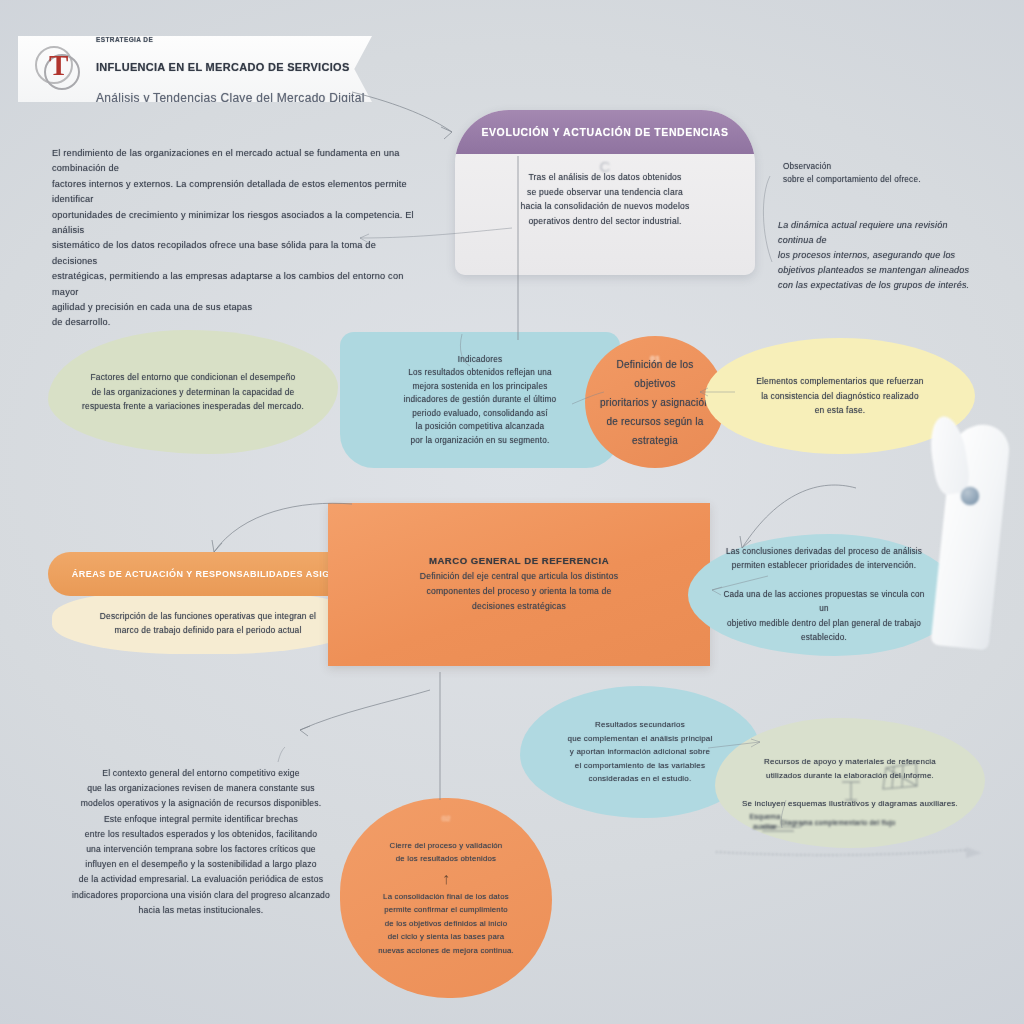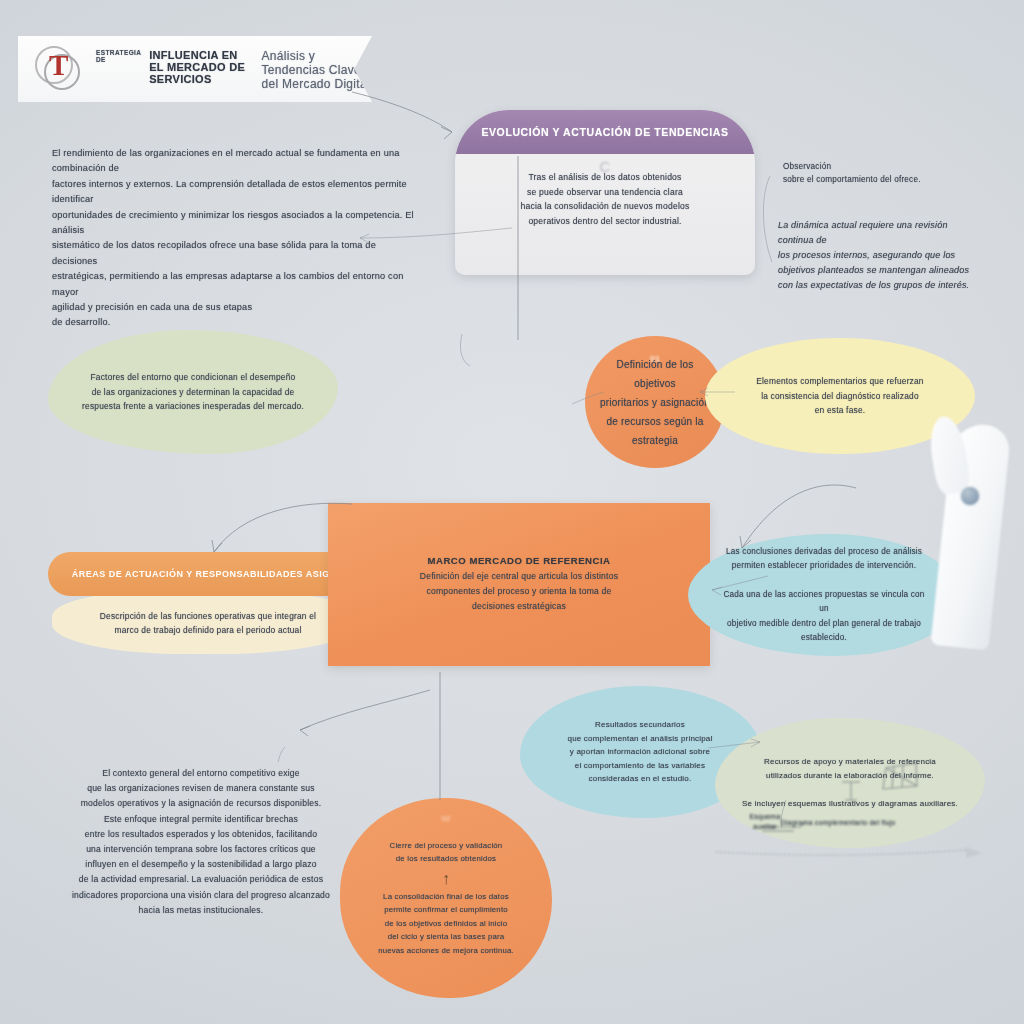--- a/index.html
+++ b/index.html
@@ -31,21 +31,21 @@
     display:flex;align-items:center;gap:10px;padding-left:14px;
   }
   .logo-wrap{position:relative;width:54px;height:54px;flex:none;filter:blur(.3px);}
   .logo-wrap .ring{position:absolute;border:2px solid #b9b9bb;border-radius:50%;}
   .logo-wrap .r1{left:3px;top:4px;width:34px;height:34px;}
   .logo-wrap .r2{left:12px;top:12px;width:32px;height:32px;border-color:#a9a9ad;}
   .logo-t{
     position:absolute;left:17px;top:7px;font-family:"Liberation Serif",serif;
     font-size:29px;font-weight:700;color:#b1352e;filter:blur(.4px);
   }
-  .hdr-lines{display:flex;flex-direction:row;gap:8px;padding-top:2px;}
+  .hdr-lines{display:flex;flex-direction:column;gap:18px;padding-top:2px;}
   .hdr-kicker{font-size:6.5px;font-weight:700;color:#46505e;filter:blur(.6px);letter-spacing:.4px;}
   .hdr-title{font-size:11px;font-weight:800;color:#333a46;filter:blur(.5px);letter-spacing:.3px;}
   .hdr-sub{font-size:12px;color:#5e6676;filter:blur(.7px);letter-spacing:.3px;}
 
   
   .para{position:absolute;}
   #para-intro{left:52px;top:146px;width:370px;font-size:9.2px;line-height:15.4px;text-align:left;}
   #para-right-a{left:783px;top:160px;width:200px;font-size:8.2px;line-height:13px;text-align:left;}
   #para-right-b{left:778px;top:218px;width:200px;font-size:9px;line-height:15px;text-align:left;font-style:italic;}
   #para-bottom-left{left:56px;top:766px;width:290px;font-size:8.6px;line-height:15.2px;text-align:center;}
@@ -273,20 +273,29 @@
 hacia la consolidación de nuevos modelos
 operativos dentro del sector industrial.</div>
   </div>
 
   <div class="blob" id="blob-sage-left">
     <div class="inner txt">Factores del entorno que condicionan el desempeño
 de las organizaciones y determinan la capacidad de
 respuesta frente a variaciones inesperadas del mercado.</div>
   </div>
 
+  <div class="blob" id="rect-teal">
+    <div class="inner txt">Indicadores
+Los resultados obtenidos reflejan una
+mejora sostenida en los principales
+indicadores de gestión durante el último
+periodo evaluado, consolidando así
+la posición competitiva alcanzada
+por la organización en su segmento.</div>
+  </div>
 
   <div class="blob" id="circle-orange-mid">
     <div class="badge">01</div>
     <div class="inner txt">Definición de los objetivos
 prioritarios y asignación
 de recursos según la
 estrategia</div>
   </div>
 
   <div class="blob" id="blob-yellow">
@@ -296,21 +305,21 @@
   </div>
 
   <div class="banner-left">
     <div class="tail txt">Descripción de las funciones operativas que integran el
 marco de trabajo definido para el periodo actual</div>
     <div class="bar">ÁREAS DE ACTUACIÓN Y RESPONSABILIDADES ASIGNADAS</div>
   </div>
 
   <div id="rect-orange-main">
     <div class="inner">
-      <div class="title txt">MARCO MERCADO DE REFERENCIA</div>
+      <div class="title txt">MARCO GENERAL DE REFERENCIA</div>
       <div class="body txt">Definición del eje central que articula los distintos
 componentes del proceso y orienta la toma de
 decisiones estratégicas</div>
     </div>
   </div>
 
   <div class="blob" id="blob-teal-lower">
     <div class="badge"></div>
     <div class="inner txt">Resultados secundarios
 que complementan el análisis principal

